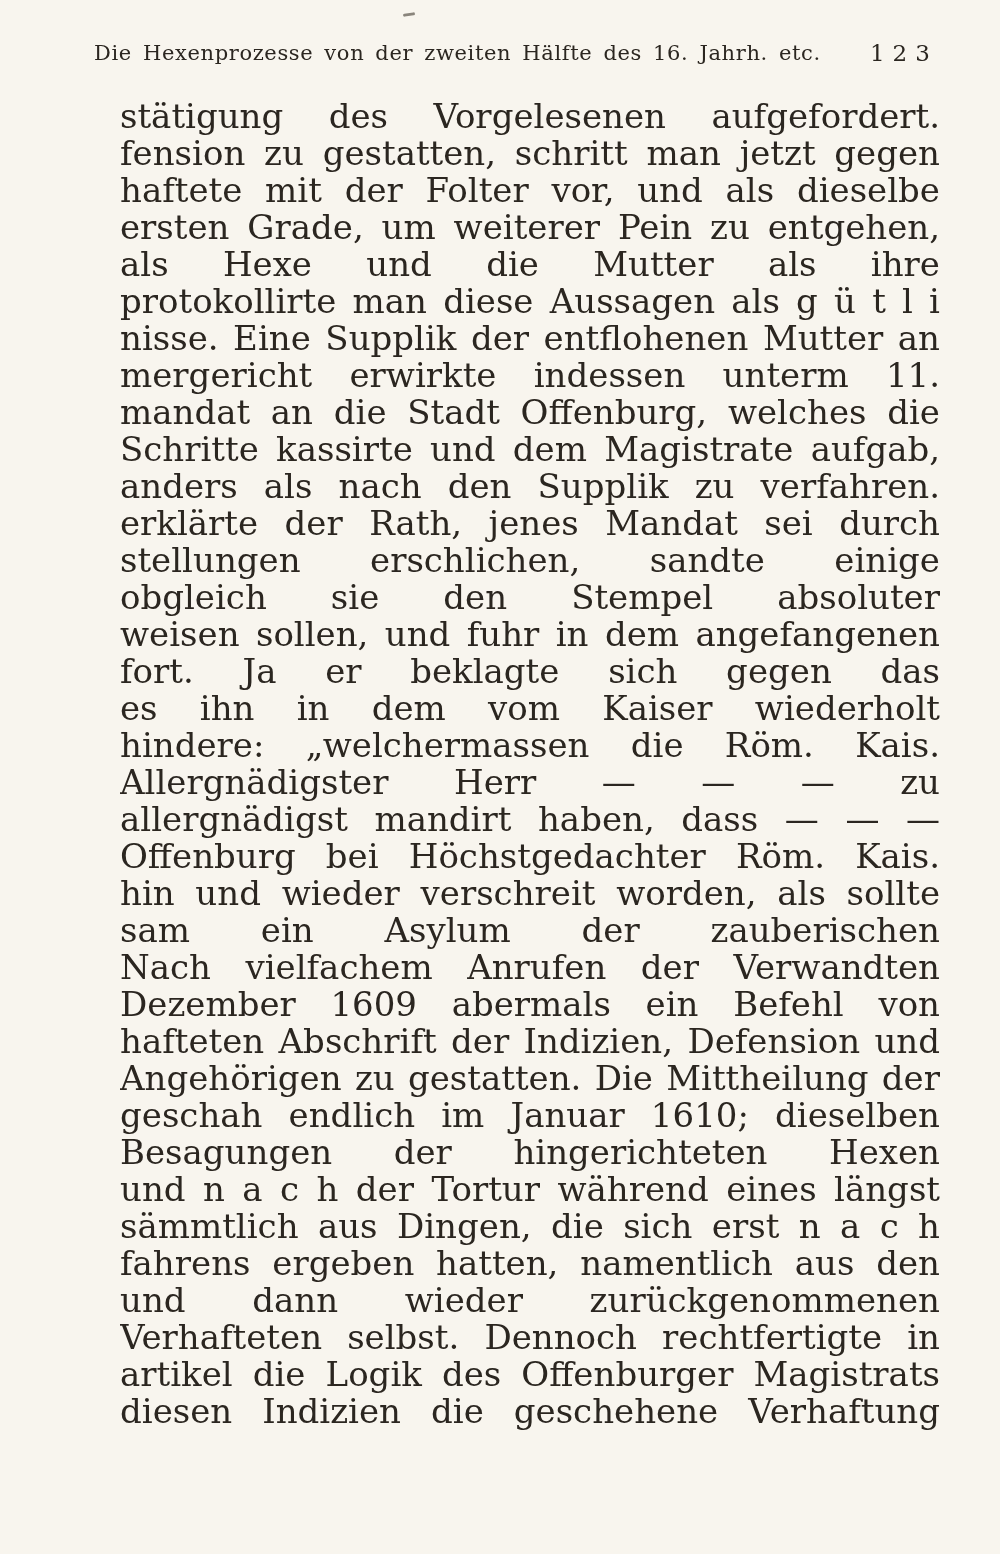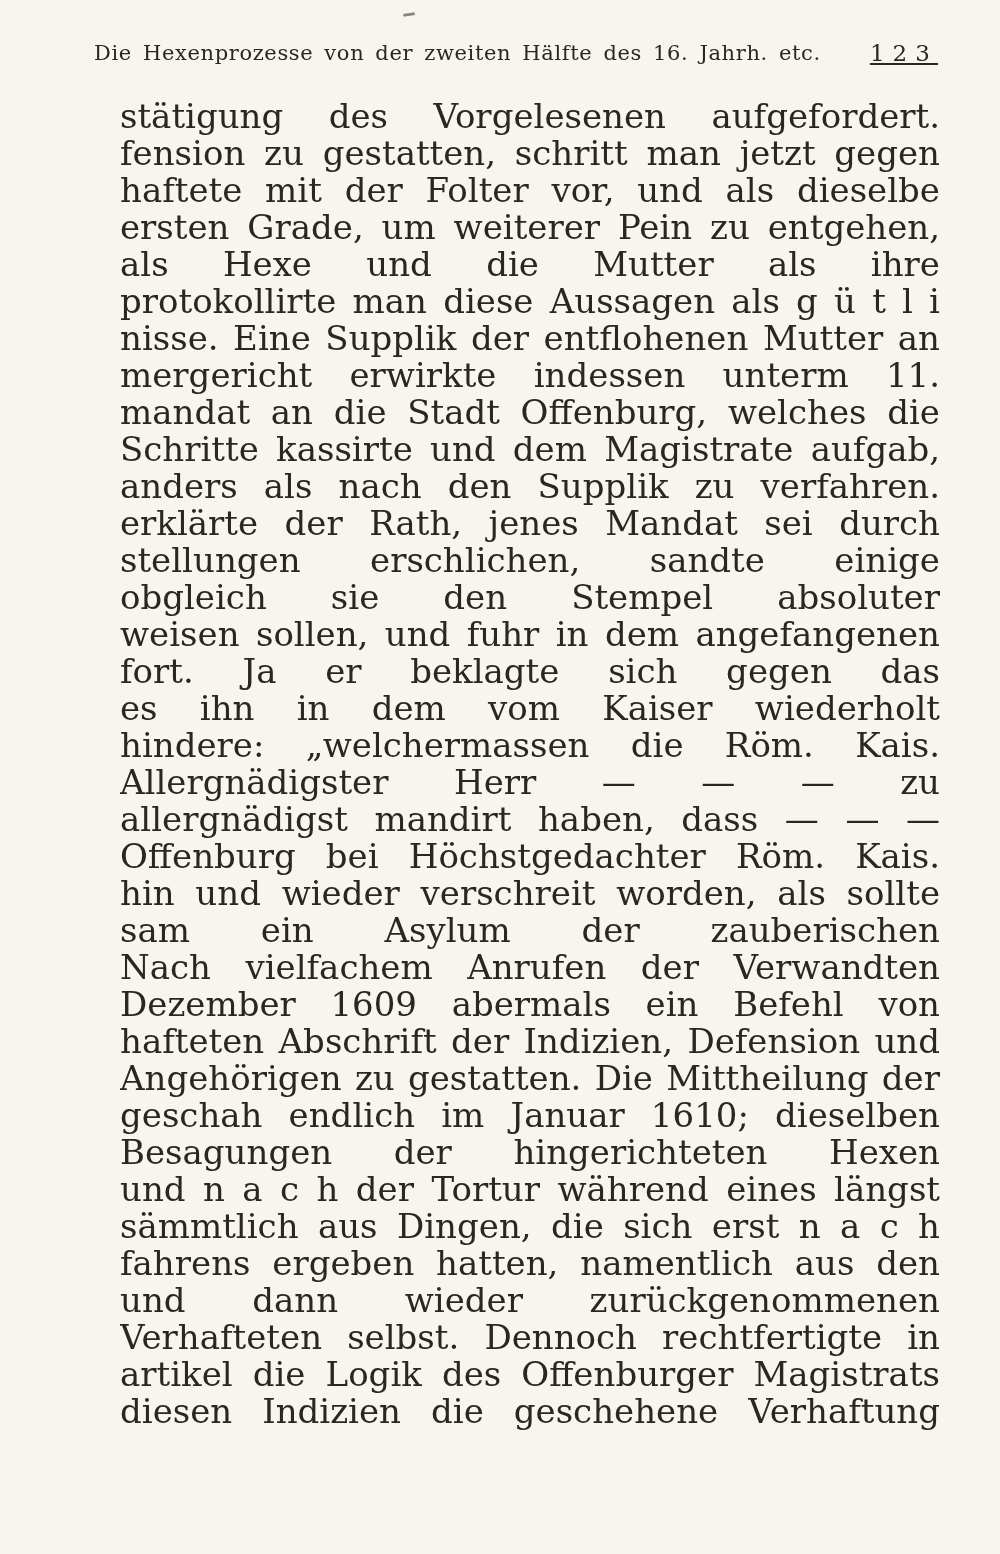--- a/index.html
+++ b/index.html
@@ -37,21 +37,20 @@
   .running-title {
     font-size: 21px;
     letter-spacing: 0.03em;
     word-spacing: 0.18em;
     color: #2b2620;
   }
   .page-number {
     font-size: 23px;
     letter-spacing: 0.35em;
     color: #2b2620;
-    text-decoration: underline;
   }
   .body-text {
     margin: 32px 60px 0 120px;
     width: 820px;
     font-size: 34px;
   }
   .line {
     text-align: justify;
     text-align-last: justify;
     height: 37px;

